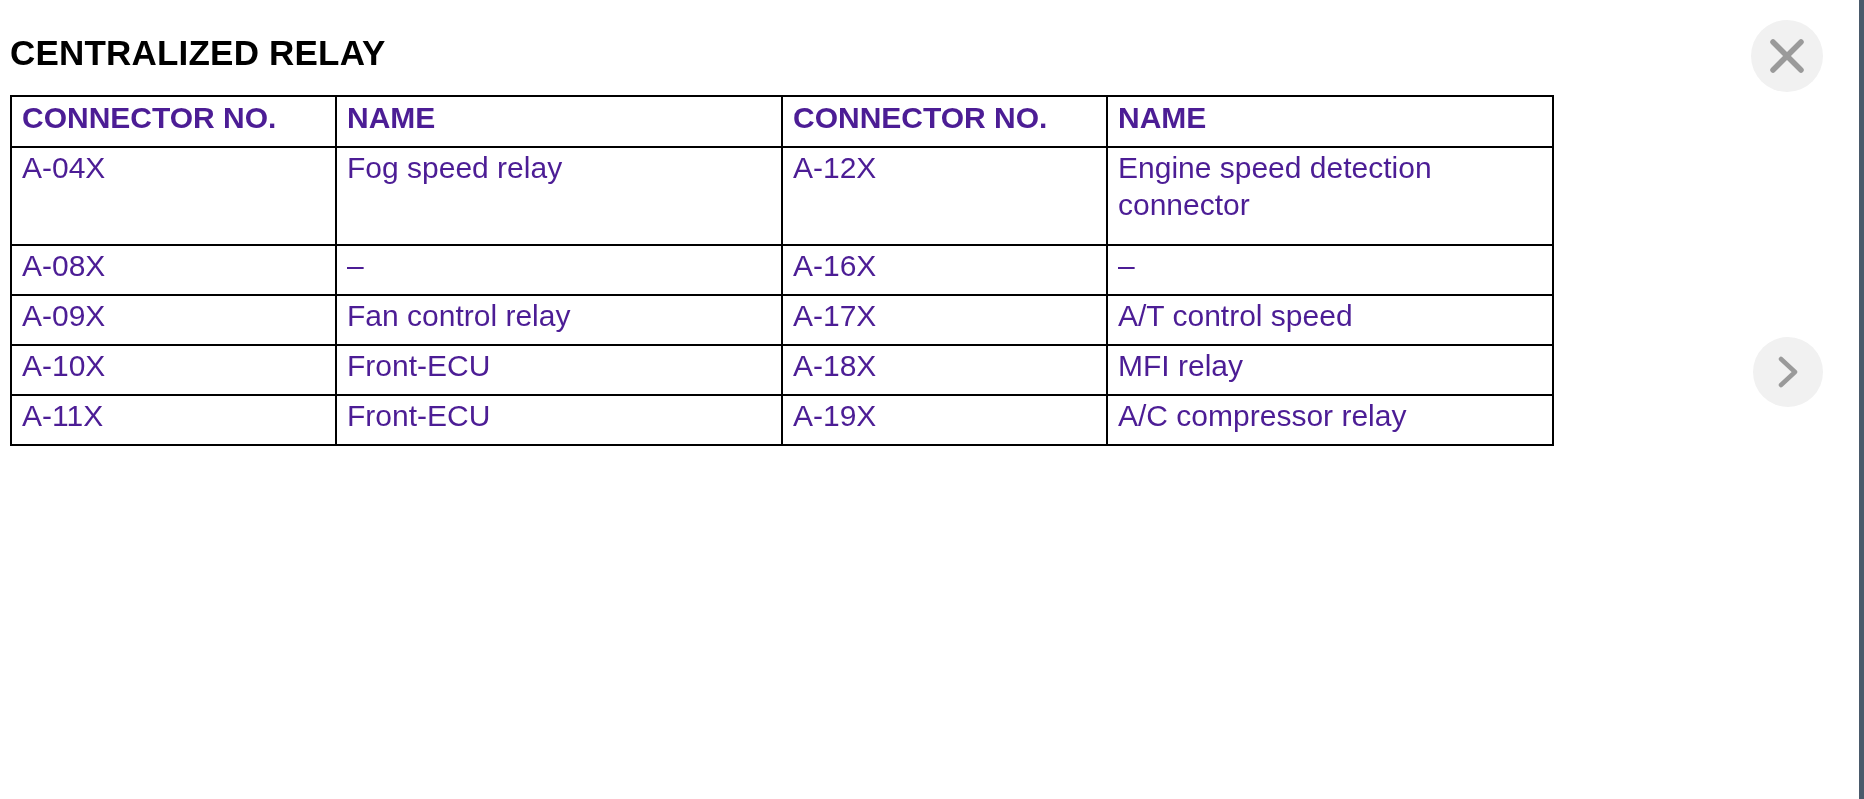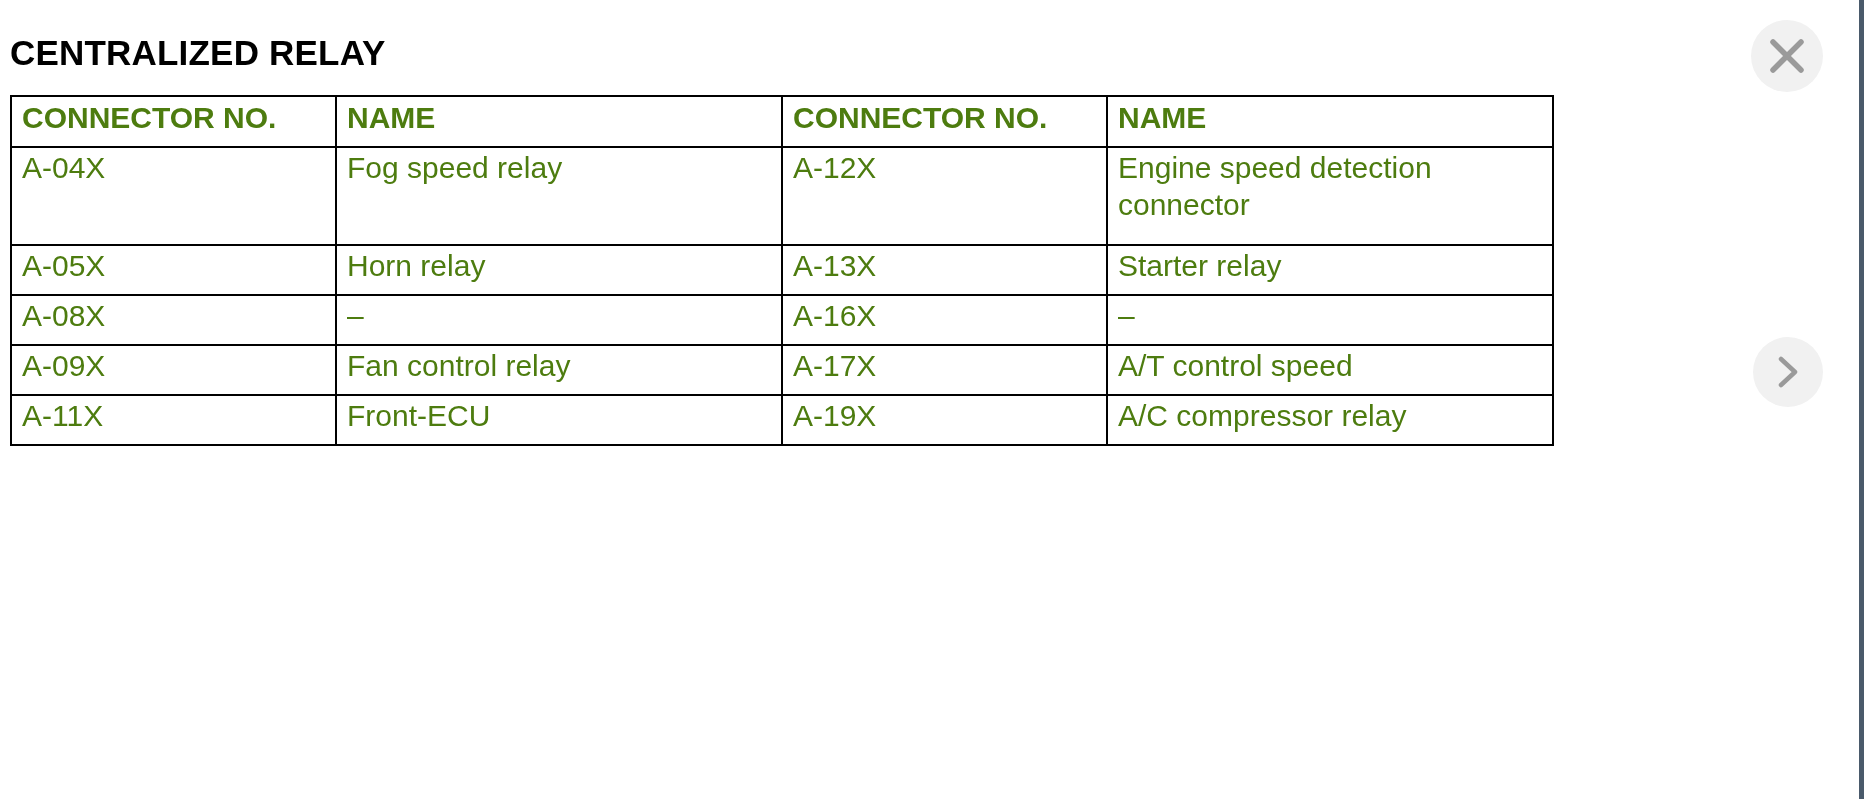--- a/index.html
+++ b/index.html
@@ -68,21 +68,21 @@
   #relay-table col.c-conn { width: 325px; }
   #relay-table col.c-name { width: 446px; }
   #relay-table col.c-conn2 { width: 325px; }
   #relay-table col.c-name2 { width: 446px; }
 
   #relay-table th,
   #relay-table td {
     border: 2px solid #000000;
     padding: 2px 10px 4px 10px;
     vertical-align: top;
-    color: #4d7c0f;
+    color: #4c1d95;
     font-size: 30px;
     line-height: 1.22;
     text-align: left;
     background: #ffffff;
   }
   #relay-table thead th {
     font-weight: bold;
     height: 42px;
     font-size: 30px;
     padding-top: 3px;
@@ -156,34 +156,20 @@
           <td>
             <span class="cell-text">A-12X</span>
           </td>
           <td>
             <span class="cell-text">Engine speed detection
 connector</span>
           </td>
         </tr>
         <tr>
           <td>
-            <span class="cell-text">A-05X</span>
-          </td>
-          <td>
-            <span class="cell-text">Horn relay</span>
-          </td>
-          <td>
-            <span class="cell-text">A-13X</span>
-          </td>
-          <td>
-            <span class="cell-text">Starter relay</span>
-          </td>
-        </tr>
-        <tr>
-          <td>
             <span class="cell-text">A-08X</span>
           </td>
           <td>
             <span class="cell-text">–</span>
           </td>
           <td>
             <span class="cell-text">A-16X</span>
           </td>
           <td>
             <span class="cell-text">–</span>
@@ -194,20 +180,34 @@
             <span class="cell-text">A-09X</span>
           </td>
           <td>
             <span class="cell-text">Fan control relay</span>
           </td>
           <td>
             <span class="cell-text">A-17X</span>
           </td>
           <td>
             <span class="cell-text">A/T control speed</span>
+          </td>
+        </tr>
+        <tr>
+          <td>
+            <span class="cell-text">A-10X</span>
+          </td>
+          <td>
+            <span class="cell-text">Front-ECU</span>
+          </td>
+          <td>
+            <span class="cell-text">A-18X</span>
+          </td>
+          <td>
+            <span class="cell-text">MFI relay</span>
           </td>
         </tr>
         <tr>
           <td>
             <span class="cell-text">A-11X</span>
           </td>
           <td>
             <span class="cell-text">Front-ECU</span>
           </td>
           <td>

